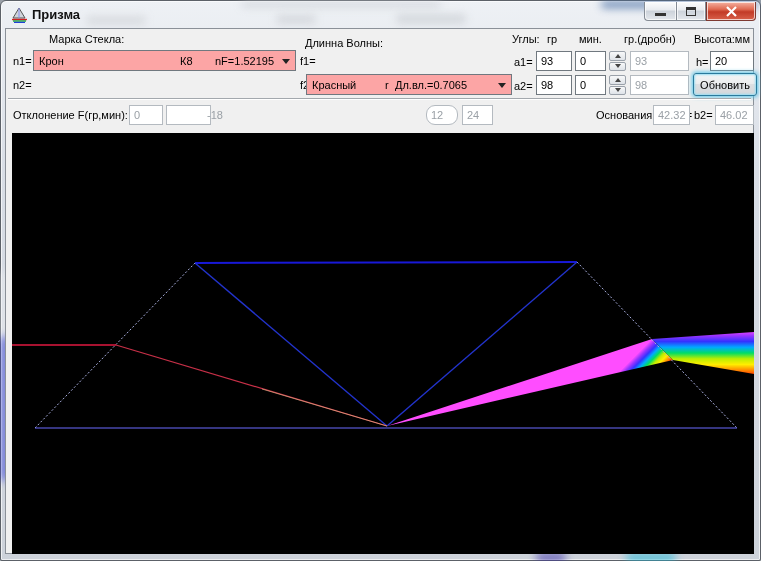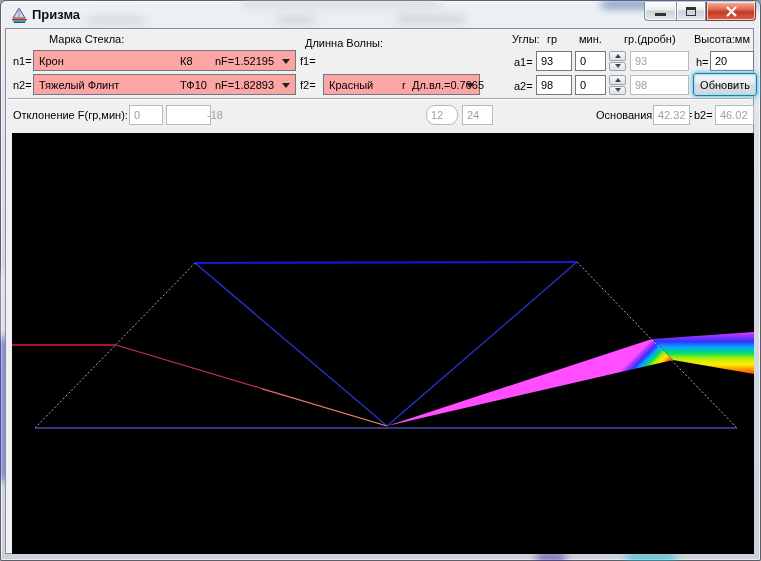--- a/index.html
+++ b/index.html
@@ -117,31 +117,25 @@
 
     <span class="lbl" style="left:7px;top:4px;padding-left:36px;">Марка Стекла:</span>
     <span class="lbl" style="left:7px;top:26px;">n1=</span>
     <div class="combo" style="left:27px;top:21px;width:263px;">
       <span class="c-txt" style="left:5px;">Крон</span>
       <span class="c-txt" style="left:146px;">К8</span>
       <span class="c-txt" style="left:181px;">nF=1.52195</span>
       <div class="arrow"></div>
     </div>
     <span class="lbl" style="left:7px;top:50px;">n2=</span>
-    <div class="combo" style="left:27px;top:45px;width:263px;">
-      <span class="c-txt" style="left:5px;">Тяжелый Флинт</span>
-      <span class="c-txt" style="left:146px;">ТФ10</span>
-      <span class="c-txt" style="left:181px;">nF=1.82893</span>
-      <div class="arrow"></div>
-    </div>
 
     <span class="lbl" style="left:299px;top:8px;">Длинна Волны:</span>
     <span class="lbl" style="left:294px;top:26px;">f1=</span>
     <span class="lbl" style="left:294px;top:50px;">f2=</span>
-    <div class="combo" style="left:317px;top:45px;width:157px;">
+    <div class="combo" style="left:300px;top:45px;width:206px;">
       <span class="c-txt" style="left:5px;">Красный</span>
       <span class="c-txt" style="left:78px;">r</span>
       <span class="c-txt" style="left:88px;">Дл.вл.=0.7065</span>
       <div class="arrow"></div>
     </div>
 
     <span class="lbl" style="left:506px;top:4px;text-align:center;">Углы:</span>
     <span class="lbl" style="left:541px;top:4px;">гр</span>
     <span class="lbl" style="left:573px;top:4px;">мин.</span>
     <span class="lbl" style="left:618px;top:4px;">гр.(дробн)</span>

